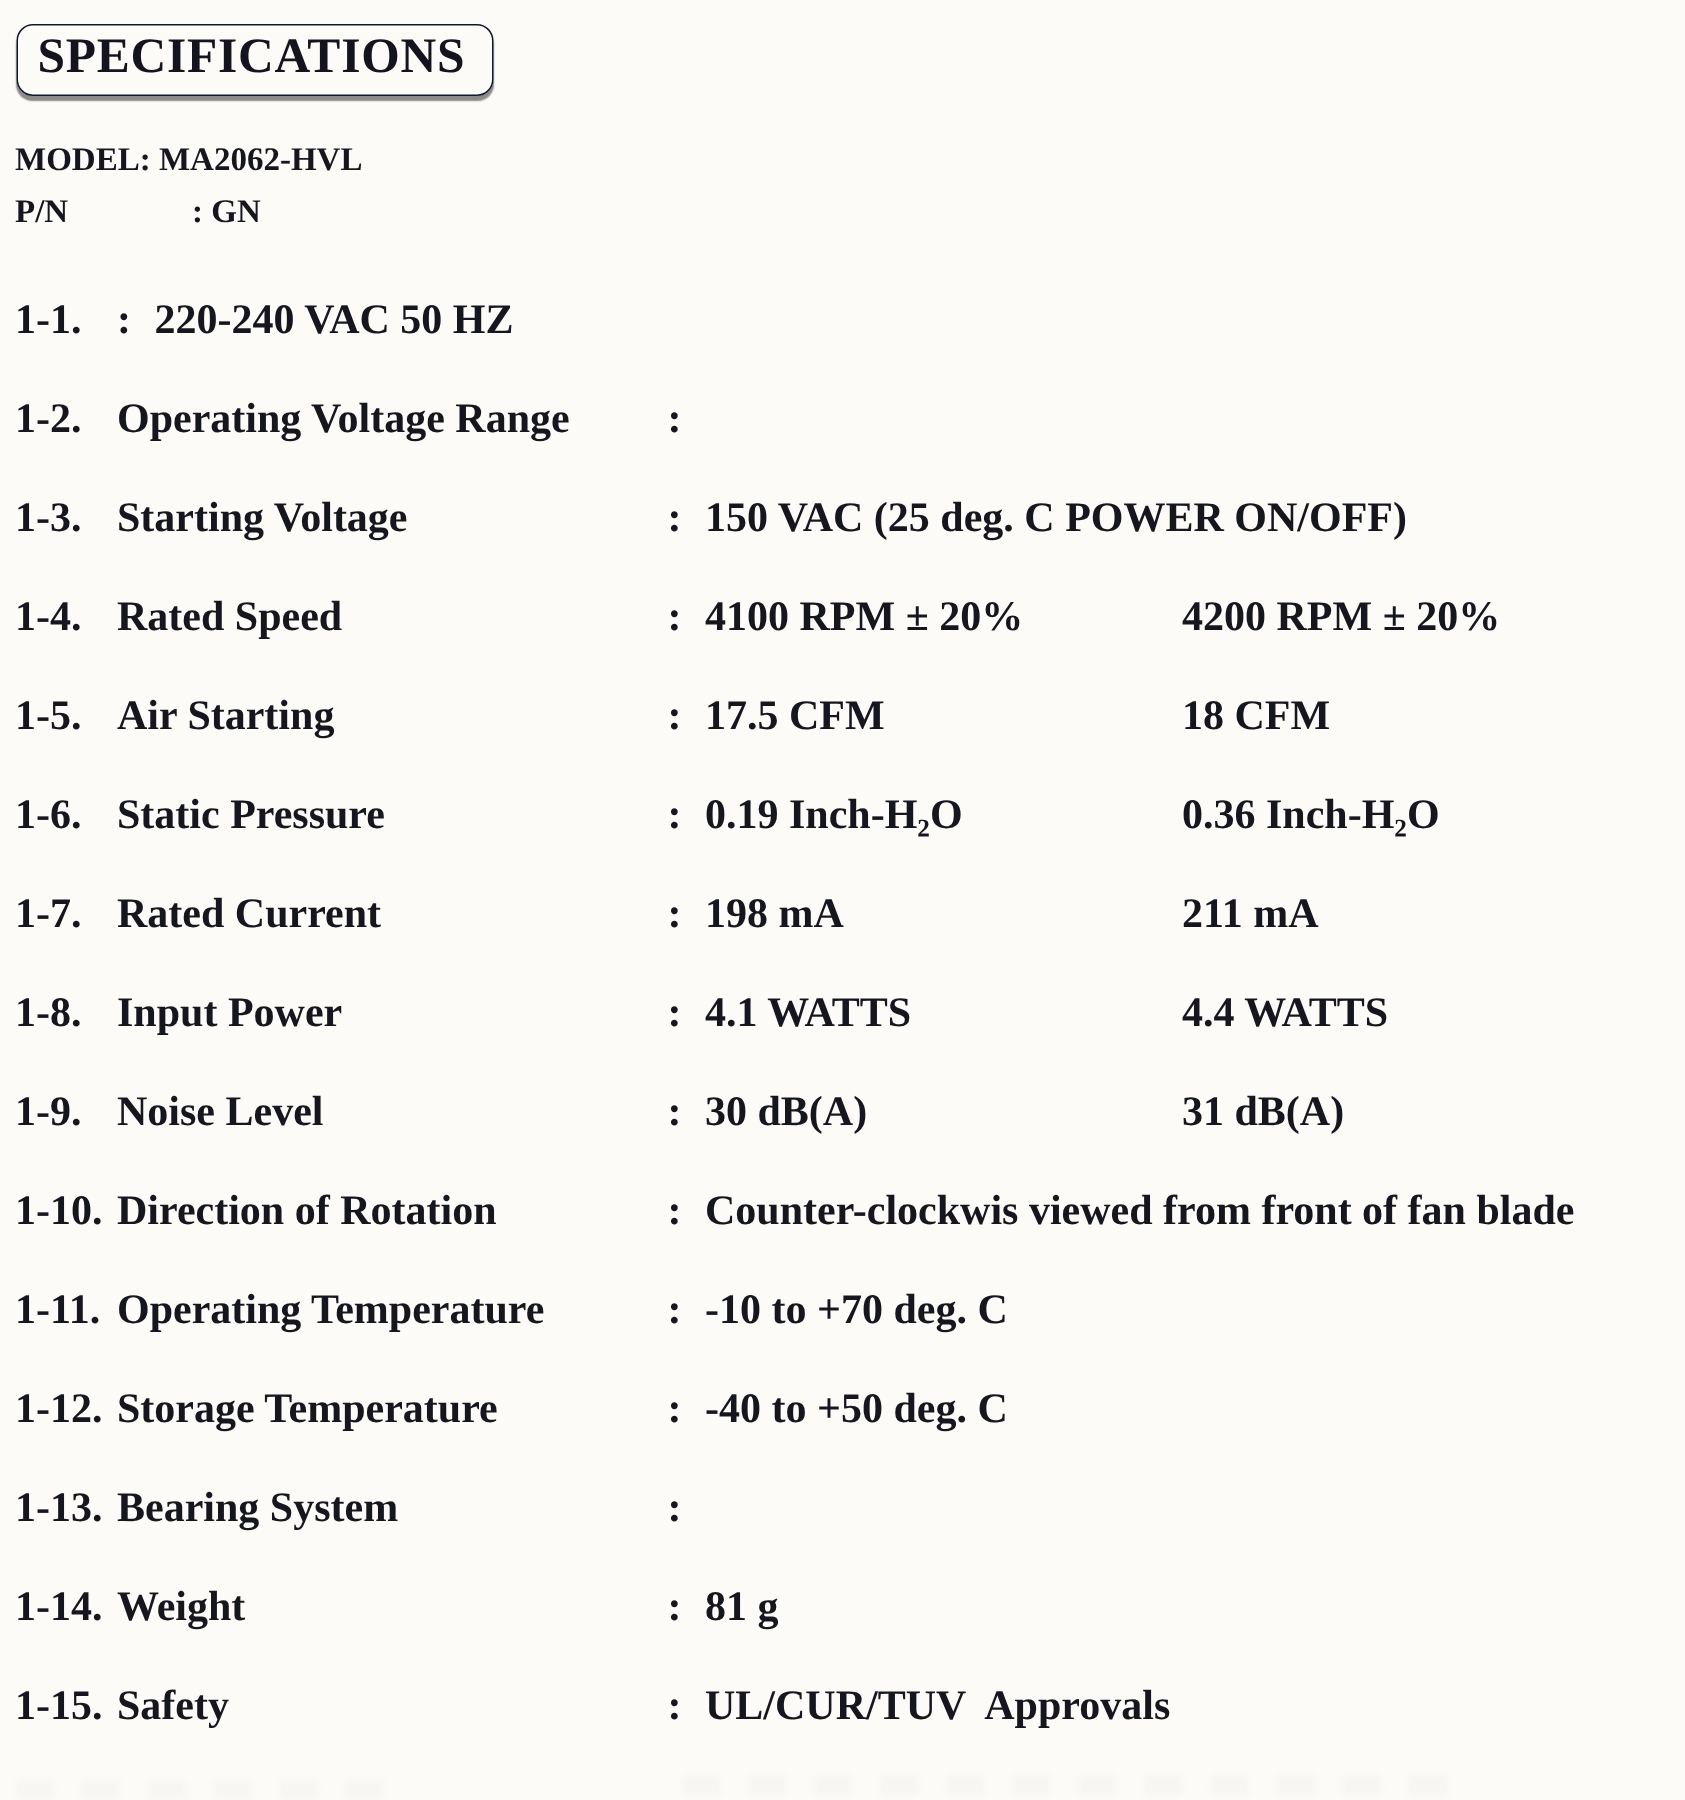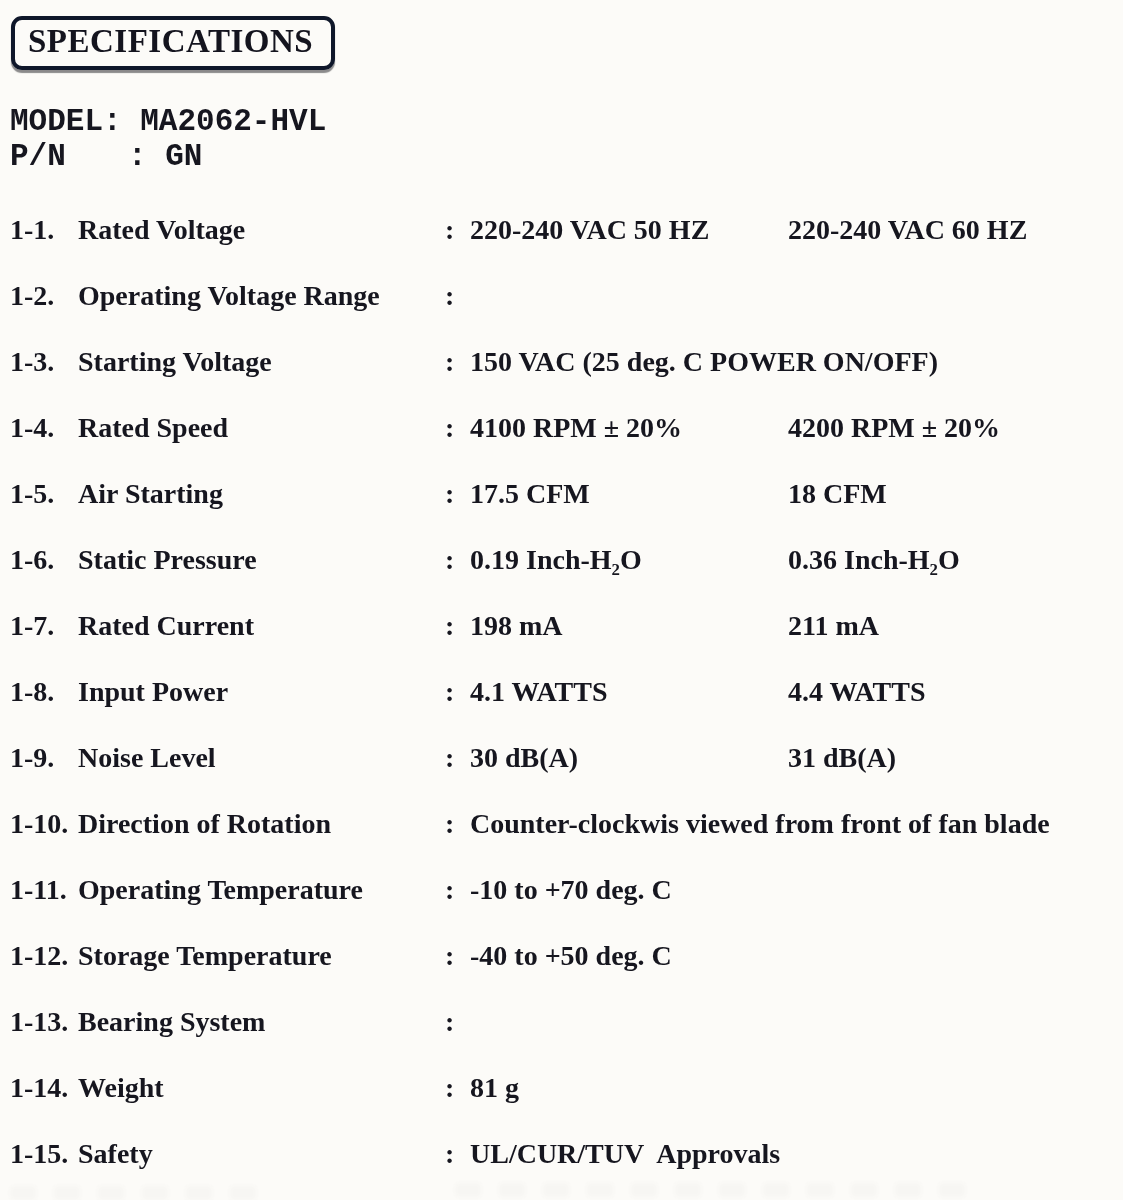--- a/index.html
+++ b/index.html
@@ -17,38 +17,37 @@
     position: relative;
   }
   .page {
     position: relative;
     padding: 16px 0 0 10px;
     -webkit-font-smoothing: antialiased;
   }
   
   .spec-box {
     display: inline-block;
-    border: 4px solid #0f172a;
+    border: 1px solid #0f172a;
     border-radius: 11px;
     padding: 3px 18px 6px 13px;
     margin-left: 1px;
     box-shadow: 0 3px 1px rgba(45,45,50,0.55);
     background: transparent;
   }
   .spec-box .title-text {
     font-size: 33px;
     letter-spacing: 0.5px;
     color: #14141e;
   }
   
   .model-block {
-    margin-top: 34px;
-    font-size: 31px;
+    margin-top: 24px;
+    font-size: 22px;
     line-height: 35px;
-    font-family: Liberation Mono, monospace;
   }
   .model-line { white-space: pre; }
   .pn-line { display: flex; white-space: pre; }
   .pn-label { min-width: 118px; }
   
   .rows { margin-top: 40px; }
   .row {
     display: flex;
     align-items: flex-start;
     font-size: 28px;
@@ -86,24 +85,22 @@
   <div class="model-block">
     <div class="model-line"><span>MODEL:</span><span> </span><span>MA2062-HVL</span></div>
     <div class="pn-line">
       <span class="pn-label">P/N</span><span>:</span><span> </span><span>GN</span>
     </div>
   </div>
 
   <div class="rows" id="rows">
   <div class="row">
     <span class="num">1-1.</span>
-    <span class="label">Rated Voltage</span>
     <span class="colon">:</span>
     <span class="val1">220-240 VAC 50 HZ</span>
-    <span class="val2">220-240 VAC 60 HZ</span>
   </div>
 
   <div class="row">
     <span class="num">1-2.</span>
     <span class="label">Operating Voltage Range</span>
     <span class="colon">:</span>
     <span class="val2"></span>
   </div>
 
   <div class="row">

